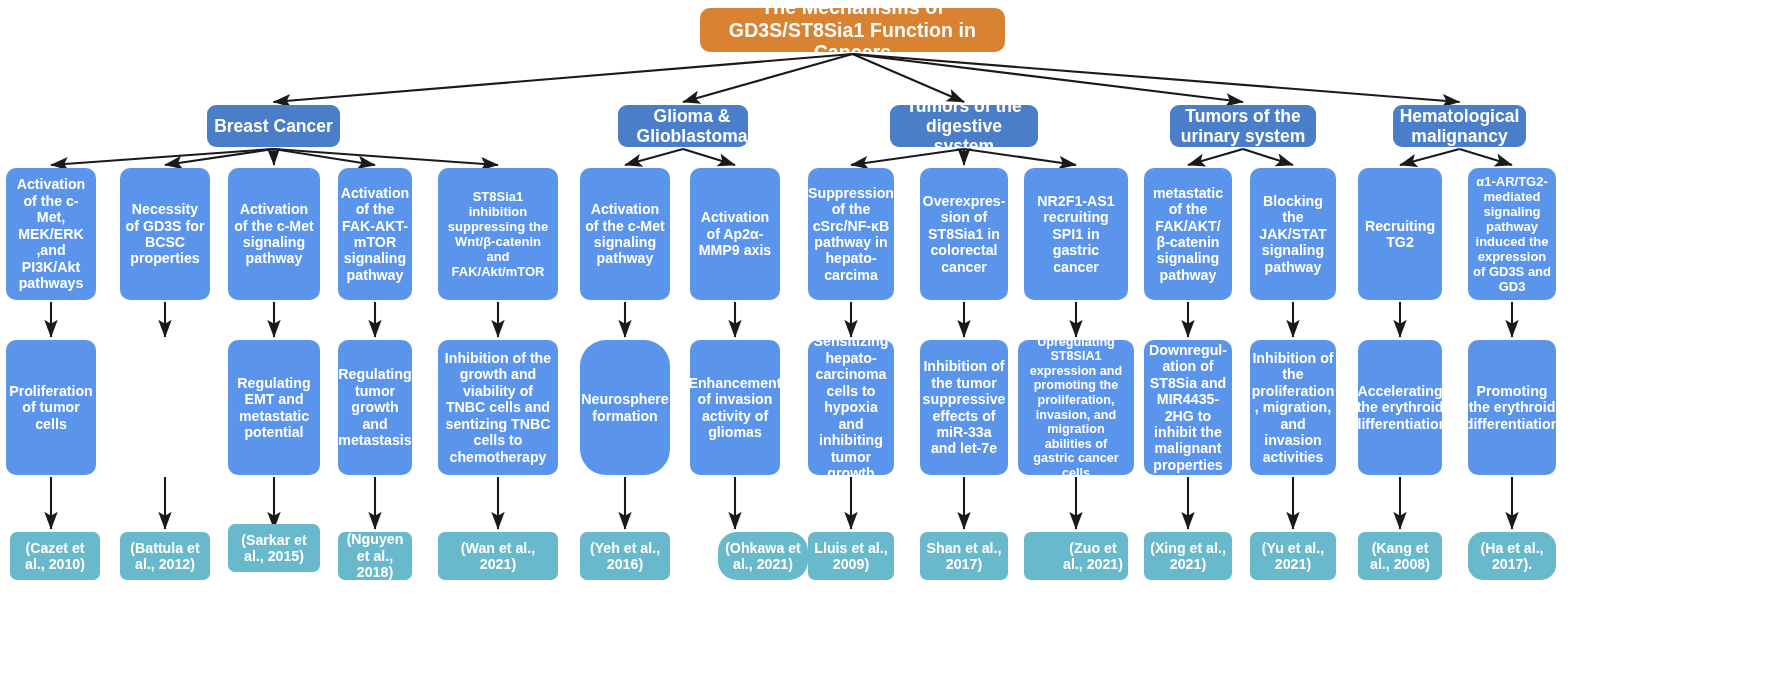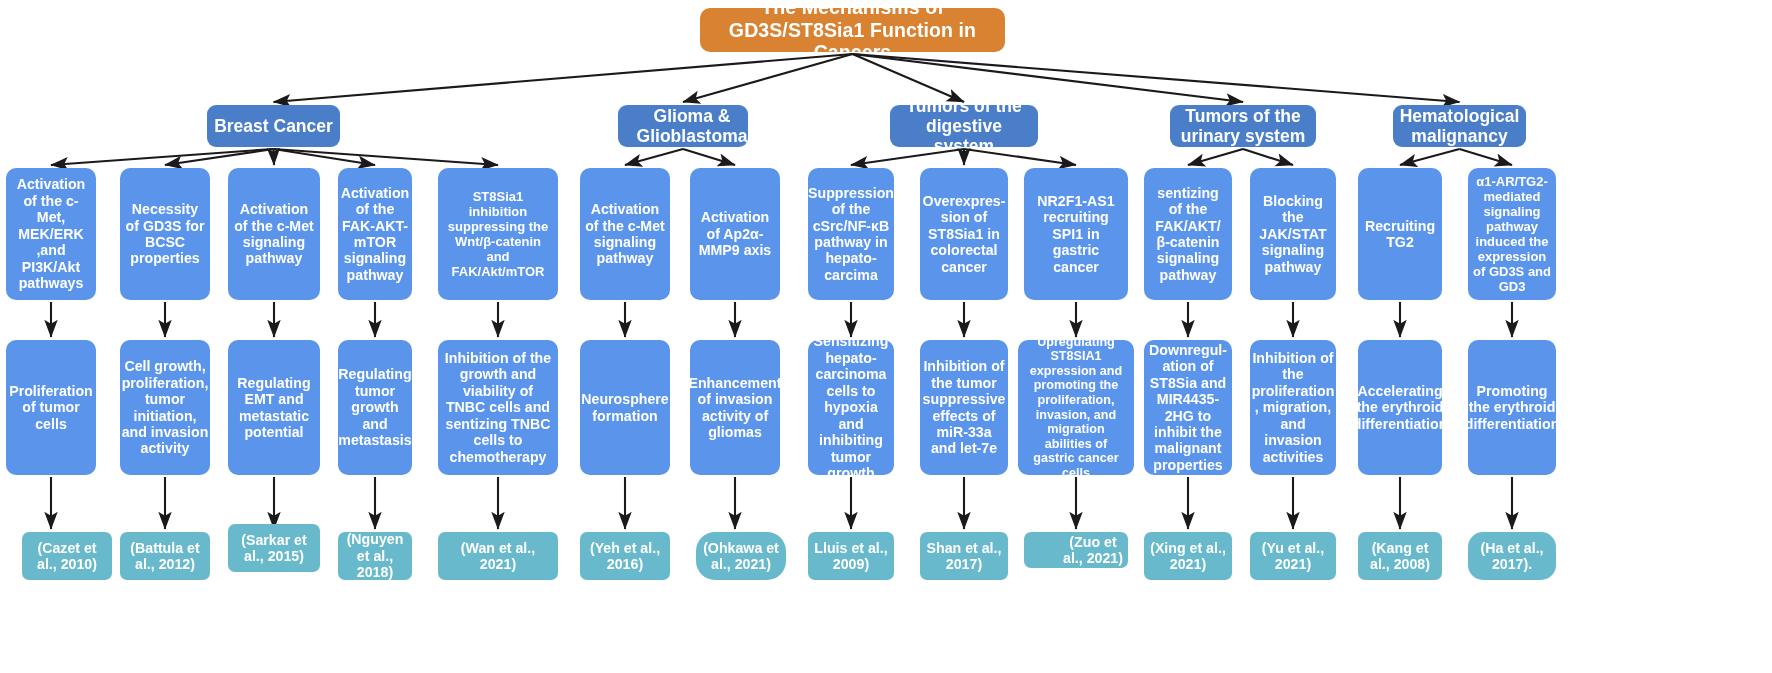--- a/index.html
+++ b/index.html
@@ -76,49 +76,48 @@
       </g>
   </svg>
 <div class="node title-node" style="left: 700px; top: 8px; width: 305px; height: 44px;">The Mechanisms of GD3S/ST8Sia1 Function in Cancers</div>
     <div class="node cat-node" style="left: 207px; top: 105px; width: 133px; height: 42px;">Breast Cancer</div>
     <div class="node cat-node" style="left: 618px; top: 105px; width: 130px; height: 42px; padding-left: 23px;">Glioma &amp; Glioblastoma</div>
     <div class="node cat-node" style="left: 890px; top: 105px; width: 148px; height: 42px;">Tumors of the digestive system</div>
     <div class="node cat-node" style="left: 1170px; top: 105px; width: 146px; height: 42px;">Tumors of the urinary system</div>
     <div class="node cat-node" style="left: 1393px; top: 105px; width: 133px; height: 42px;">Hematological malignancy</div>
     <div class="node mech-node" style="left: 6px; top: 168px; width: 90px; height: 132px; font-size: 14.2px;">Activation of the c-Met, MEK/ERK ,and PI3K/Akt pathways</div>
     <div class="node outcome-node" style="left: 6px; top: 340px; width: 90px; height: 135px; font-size: 14.2px;">Proliferation of tumor cells</div>
-    <div class="node ref-node" style="left: 22px; top: 532px; width: 90px; height: 48px;">(Cazet et al., 2010)</div>
+    <div class="node ref-node" style="left: 10px; top: 532px; width: 90px; height: 48px;">(Cazet et al., 2010)</div>
     <div class="node mech-node" style="left: 120px; top: 168px; width: 90px; height: 132px; font-size: 14.2px;">Necessity of GD3S for BCSC properties</div>
-    <div class="node outcome-node" style="left: 120px; top: 340px; width: 90px; height: 135px; font-size: 14.2px;">Cell growth, proliferation, tumor initiation, and invasion activity</div>
     <div class="node ref-node" style="left: 120px; top: 532px; width: 90px; height: 48px;">(Battula et al., 2012)</div>
     <div class="node mech-node" style="left: 228px; top: 168px; width: 92px; height: 132px; font-size: 14.2px;">Activation of the c-Met signaling pathway</div>
     <div class="node outcome-node" style="left: 228px; top: 340px; width: 92px; height: 135px; font-size: 14.2px;">Regulating EMT and metastatic potential</div>
     <div class="node ref-node" style="left: 228px; top: 524px; width: 92px; height: 48px;">(Sarkar et al., 2015)</div>
     <div class="node outcome-node" style="left: 338px; top: 340px; width: 74px; height: 135px; font-size: 14.2px;">Regulating tumor growth and metastasis</div>
     <div class="node mech-node" style="left: 338px; top: 168px; width: 74px; height: 132px; font-size: 14.2px;">Activation of the FAK-AKT-mTOR signaling pathway</div>
     <div class="node ref-node" style="left: 338px; top: 532px; width: 74px; height: 48px;">(Nguyen et al., 2018)</div>
     <div class="node mech-node" style="left: 438px; top: 168px; width: 120px; height: 132px; font-size: 13px; text-align: center;">ST8Sia1 inhibition suppressing the Wnt/β-catenin and FAK/Akt/mTOR</div>
     <div class="node outcome-node" style="left: 438px; top: 340px; width: 120px; height: 135px; font-size: 14.2px;">Inhibition of the growth and viability of TNBC cells  and sentizing TNBC cells to chemotherapy</div>
     <div class="node ref-node" style="left: 438px; top: 532px; width: 120px; height: 48px;">(Wan et al., 2021)</div>
     <div class="node mech-node" style="left: 580px; top: 168px; width: 90px; height: 132px; font-size: 14.2px;">Activation of the c-Met signaling pathway</div>
-    <div class="node outcome-node" style="left: 580px; top: 340px; width: 90px; height: 135px; font-size: 14.2px;">Neurosphere formation</div>
+    <div class="node outcome-node" style="left: 580px; top: 340px; width: 90px; height: 135px; font-size: 14.2px; border-radius: 26px;">Neurosphere formation</div>
     <div class="node ref-node" style="left: 580px; top: 532px; width: 90px; height: 48px;">(Yeh et al., 2016)</div>
     <div class="node mech-node" style="left: 690px; top: 168px; width: 90px; height: 132px; font-size: 14.2px;">Activation of Ap2α-MMP9 axis</div>
     <div class="node outcome-node" style="left: 690px; top: 340px; width: 90px; height: 135px; font-size: 14.2px;">Enhancement of invasion activity of gliomas</div>
-    <div class="node ref-node" style="left: 696px; top: 532px; width: 90px; height: 48px; border-radius: 19px;">(Ohkawa et al., 2021)</div>
+    <div class="node ref-node" style="left: 718px; top: 532px; width: 90px; height: 48px; border-radius: 19px;">(Ohkawa et al., 2021)</div>
     <div class="node mech-node" style="left: 808px; top: 168px; width: 86px; height: 132px; font-size: 14.2px;">Suppression of the cSrc/NF-κB pathway in hepato-carcima</div>
     <div class="node outcome-node" style="left: 808px; top: 340px; width: 86px; height: 135px; font-size: 14.2px;">Sensitizing hepato-carcinoma cells to hypoxia and inhibiting tumor growth</div>
     <div class="node ref-node" style="left: 808px; top: 532px; width: 86px; height: 48px;">Lluis et al., 2009)</div>
     <div class="node mech-node" style="left: 920px; top: 168px; width: 88px; height: 132px; font-size: 14.2px;">Overexpres-sion of ST8Sia1 in colorectal cancer</div>
     <div class="node outcome-node" style="left: 920px; top: 340px; width: 88px; height: 135px; font-size: 14.2px;">Inhibition of the tumor suppressive effects of miR-33a and let-7e</div>
     <div class="node ref-node" style="left: 920px; top: 532px; width: 88px; height: 48px;">Shan et al., 2017)</div>
     <div class="node mech-node" style="left: 1024px; top: 168px; width: 104px; height: 132px; font-size: 14.2px;">NR2F1-AS1 recruiting SPI1 in gastric cancer</div>
     <div class="node outcome-node" style="left: 1018px; top: 340px; width: 116px; height: 135px; font-size: 12.6px;">Upregulating ST8SIA1 expression and promoting the proliferation, invasion, and migration abilities of gastric cancer cells</div>
-    <div class="node ref-node" style="left: 1024px; top: 532px; width: 104px; height: 36px; padding-left: 39px;">(Zuo et al., 2021)</div>
-    <div class="node mech-node" style="left: 1144px; top: 168px; width: 88px; height: 132px; font-size: 14.2px;">sentizing of the FAK/AKT/β-catenin signaling pathway</div>
+    <div class="node ref-node" style="left: 1024px; top: 532px; width: 104px; height: 48px; padding-left: 39px;">(Zuo et al., 2021)</div>
+    <div class="node mech-node" style="left: 1144px; top: 168px; width: 88px; height: 132px; font-size: 14.2px;">metastatic of the FAK/AKT/β-catenin signaling pathway</div>
     <div class="node outcome-node" style="left: 1144px; top: 340px; width: 88px; height: 135px; font-size: 14.2px;">Downregul-ation of ST8Sia and MIR4435-2HG to inhibit the malignant properties</div>
     <div class="node ref-node" style="left: 1144px; top: 532px; width: 88px; height: 48px;">(Xing et al., 2021)</div>
     <div class="node mech-node" style="left: 1250px; top: 168px; width: 86px; height: 132px; font-size: 14.2px;">Blocking the JAK/STAT signaling pathway</div>
     <div class="node outcome-node" style="left: 1250px; top: 340px; width: 86px; height: 135px; font-size: 14.2px;">Inhibition of the proliferation , migration, and invasion activities</div>
     <div class="node ref-node" style="left: 1250px; top: 532px; width: 86px; height: 48px;">(Yu et al., 2021)</div>
     <div class="node mech-node" style="left: 1358px; top: 168px; width: 84px; height: 132px; font-size: 14.2px;">Recruiting TG2</div>
     <div class="node outcome-node" style="left: 1358px; top: 340px; width: 84px; height: 135px; font-size: 14.2px;">Accelerating the erythroid differentiation</div>
     <div class="node ref-node" style="left: 1358px; top: 532px; width: 84px; height: 48px;">(Kang et al., 2008)</div>
     <div class="node mech-node" style="left: 1468px; top: 168px; width: 88px; height: 132px; font-size: 13px;">α1-AR/TG2-mediated signaling pathway induced the expression of GD3S and GD3</div>
     <div class="node outcome-node" style="left: 1468px; top: 340px; width: 88px; height: 135px; font-size: 14.2px;">Promoting the erythroid differentiation</div>

